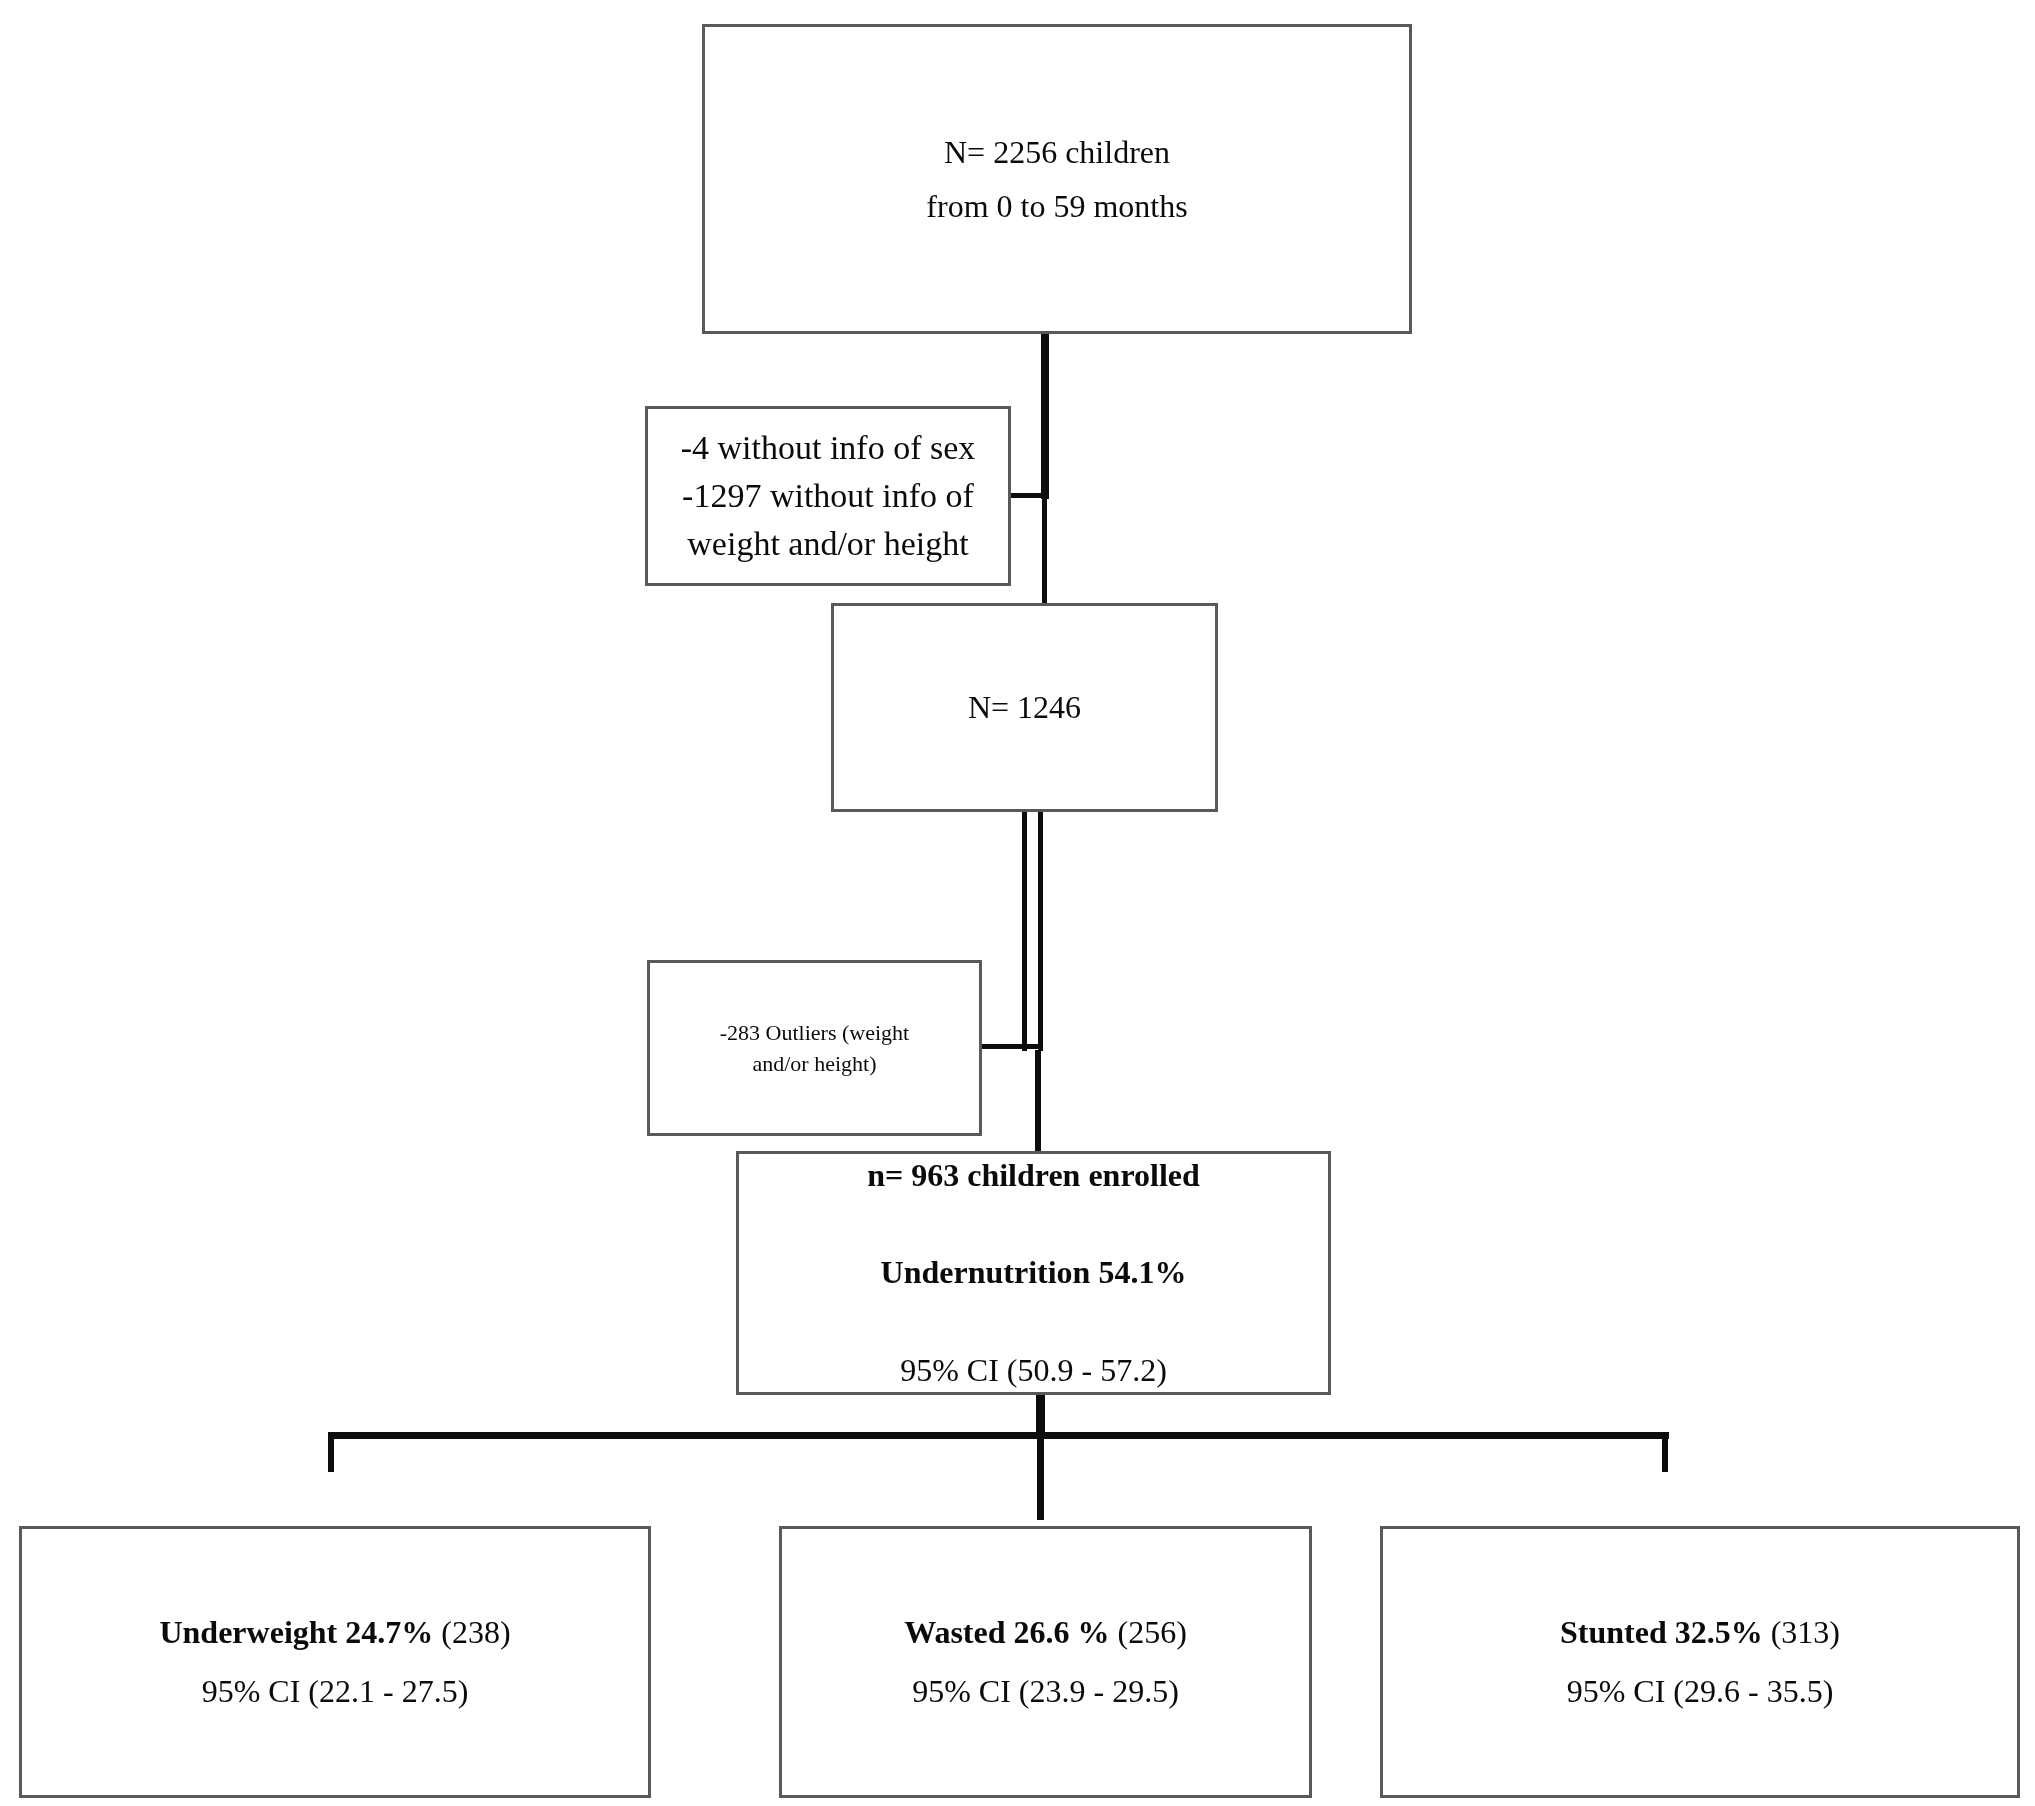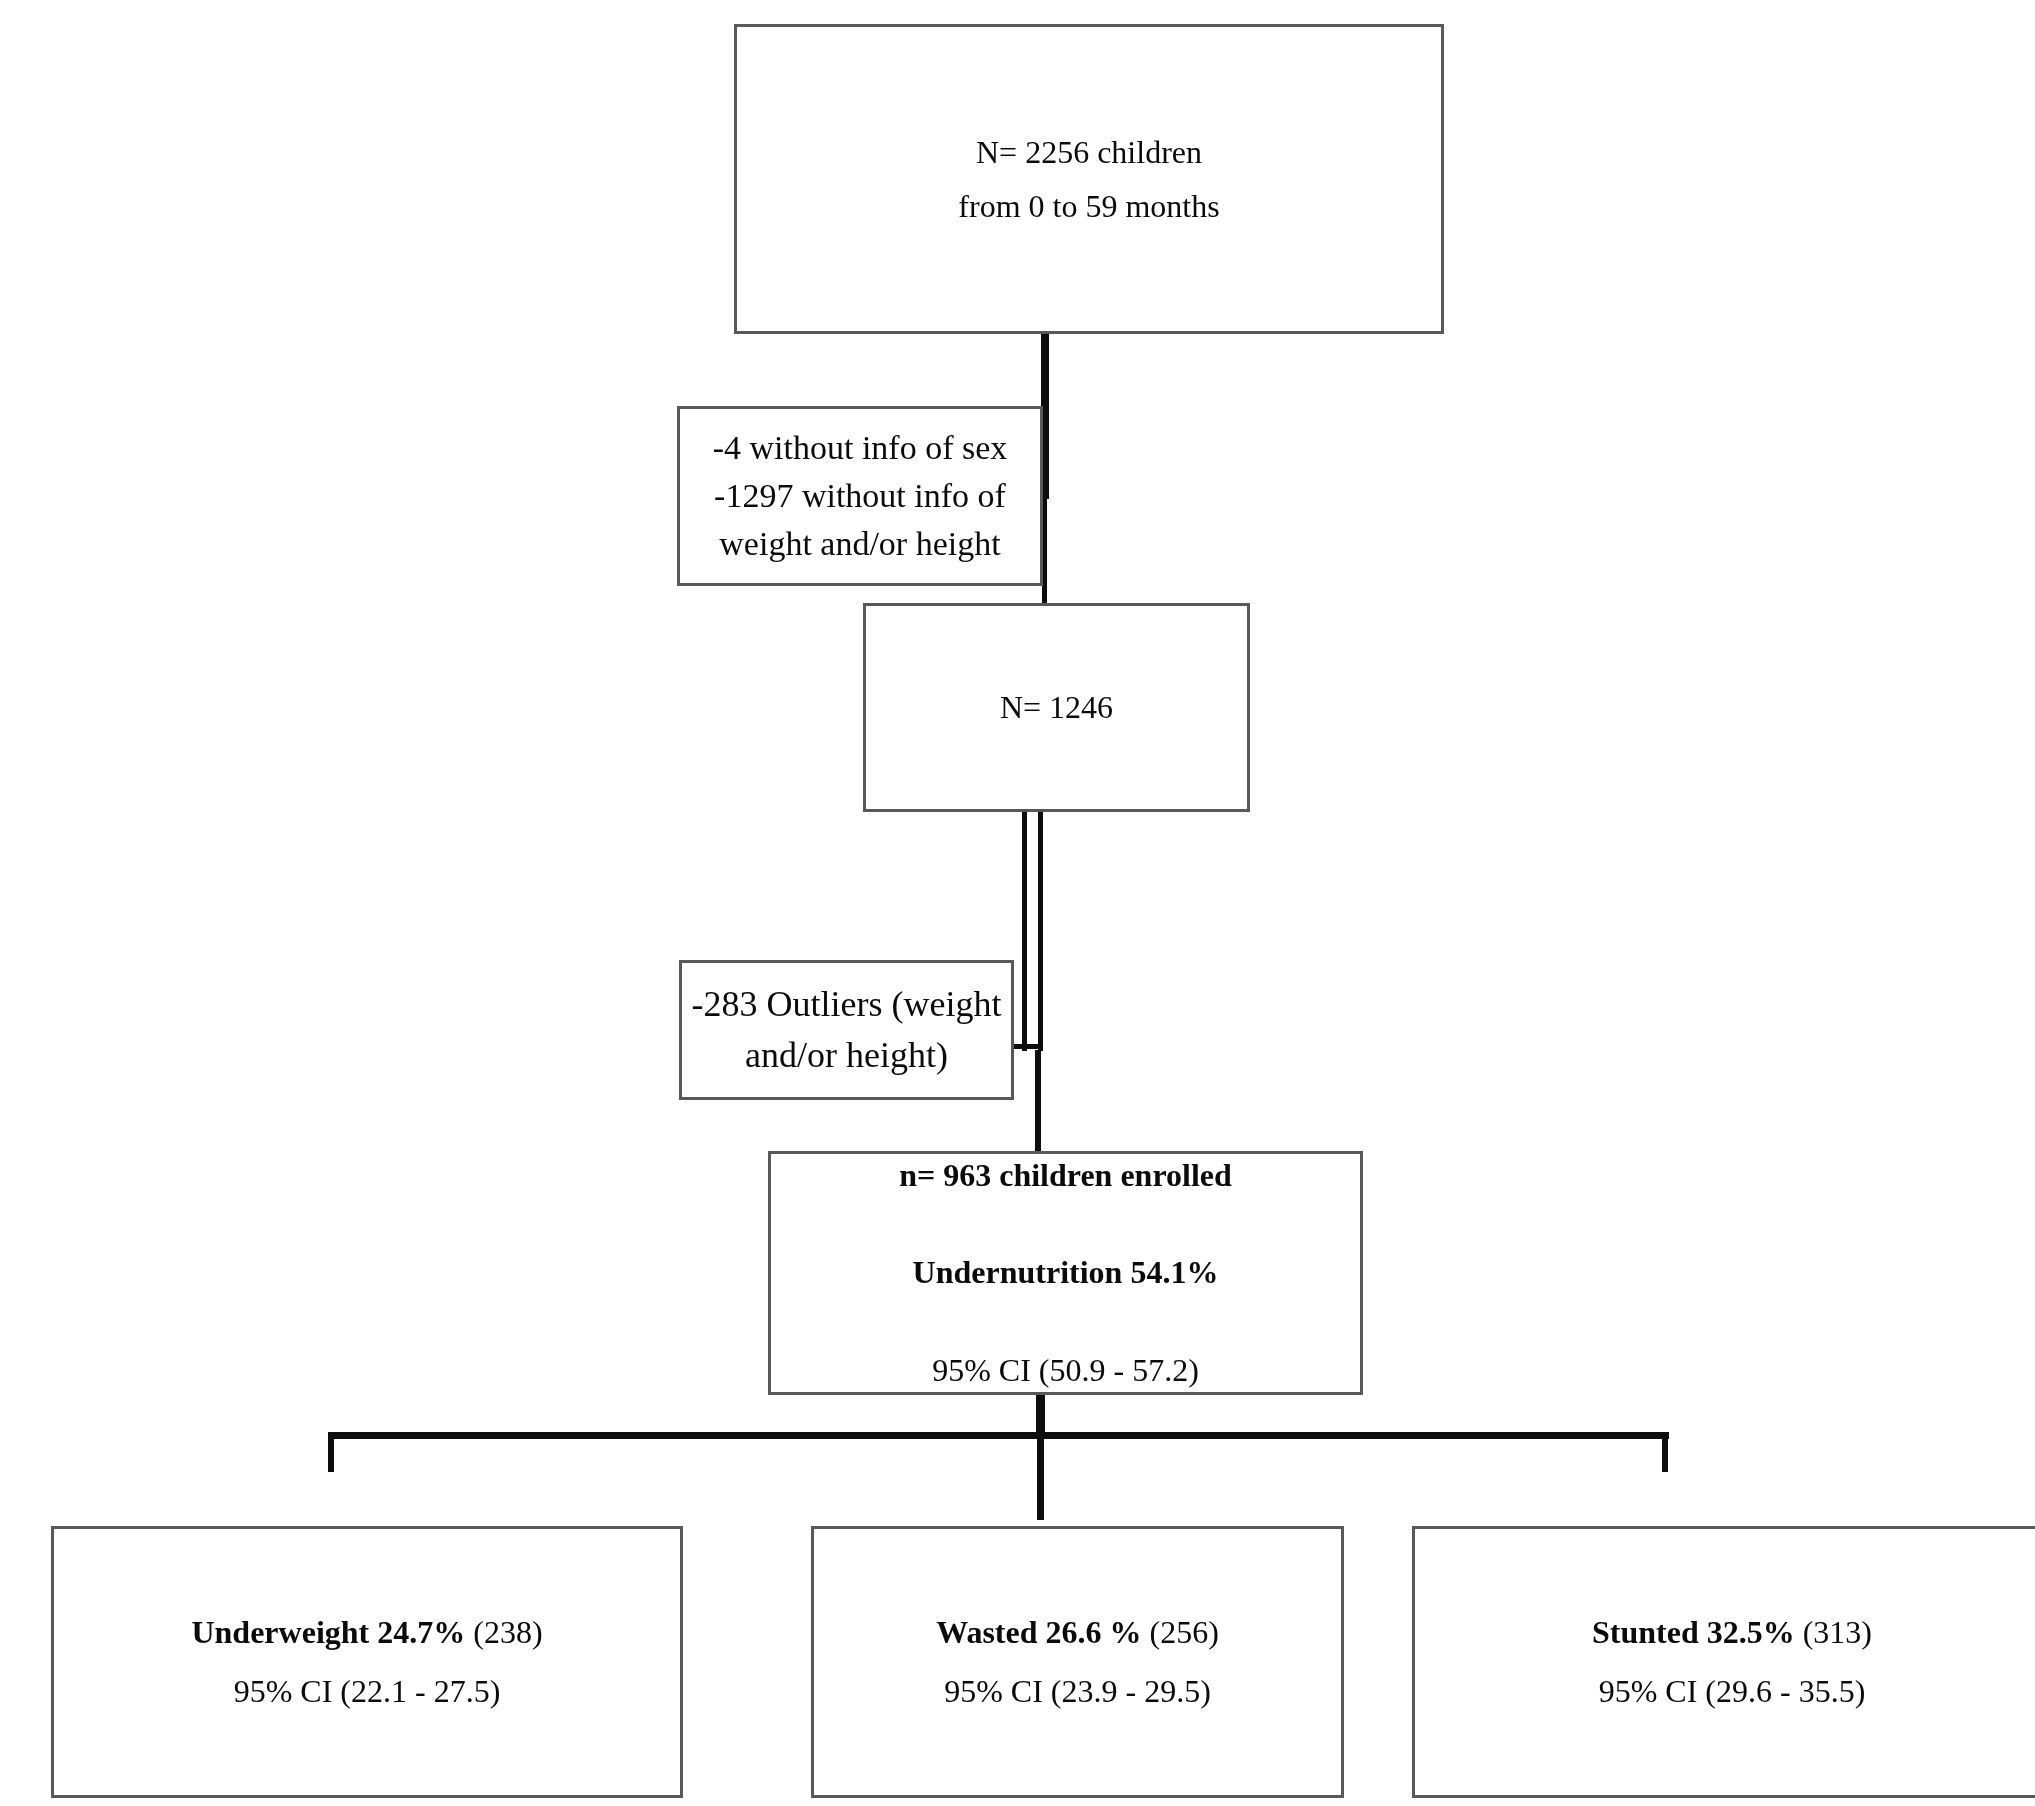--- a/index.html
+++ b/index.html
@@ -17,30 +17,29 @@
     color:var(--text_color);
   }
   .fbox{
     position:absolute;
     box-sizing:border-box;
     border:3.2px solid var(--box_border);
     background:var(--background);
     display:flex;flex-direction:column;
     justify-content:center;align-items:center;
     text-align:center;
-    margin-left:32px;
   }
   .fbox .ln{display:block;}
   .conn{position:absolute;background:var(--line_color);}
 
   
   #top-box{left:702px;top:24px;width:710px;height:310px;font-size:32px;line-height:1.7;}
   #excl1{left:645px;top:406px;width:366px;height:180px;font-size:34px;line-height:1.42;}
   #mid-box{left:831px;top:603px;width:387px;height:209px;font-size:32px;}
-  #excl2{left:647px;top:960px;width:335px;height:140px;font-size:36px;line-height:1.42;}
+  #excl2{left:647px;top:960px;width:335px;height:176px;font-size:22px;line-height:1.42;}
   #enrolled-box{left:736px;top:1151px;width:595px;height:244px;font-size:32px;line-height:1.72;gap:42px;}
   .outcome{top:1526px;height:272px;font-size:32px;line-height:1.85;text-align:center;}
   #outcome-underweight{left:19px;width:632px;}
   #outcome-wasted{left:779px;width:533px;}
   #outcome-stunted{left:1380px;width:640px;}
   .b{font-weight:bold;}
 
   
   #conn-a1{left:1041px;top:332px;width:8px;height:167px;}
   #tick-a {left:1009px;top:493px;width:37px;height:4.8px;}

